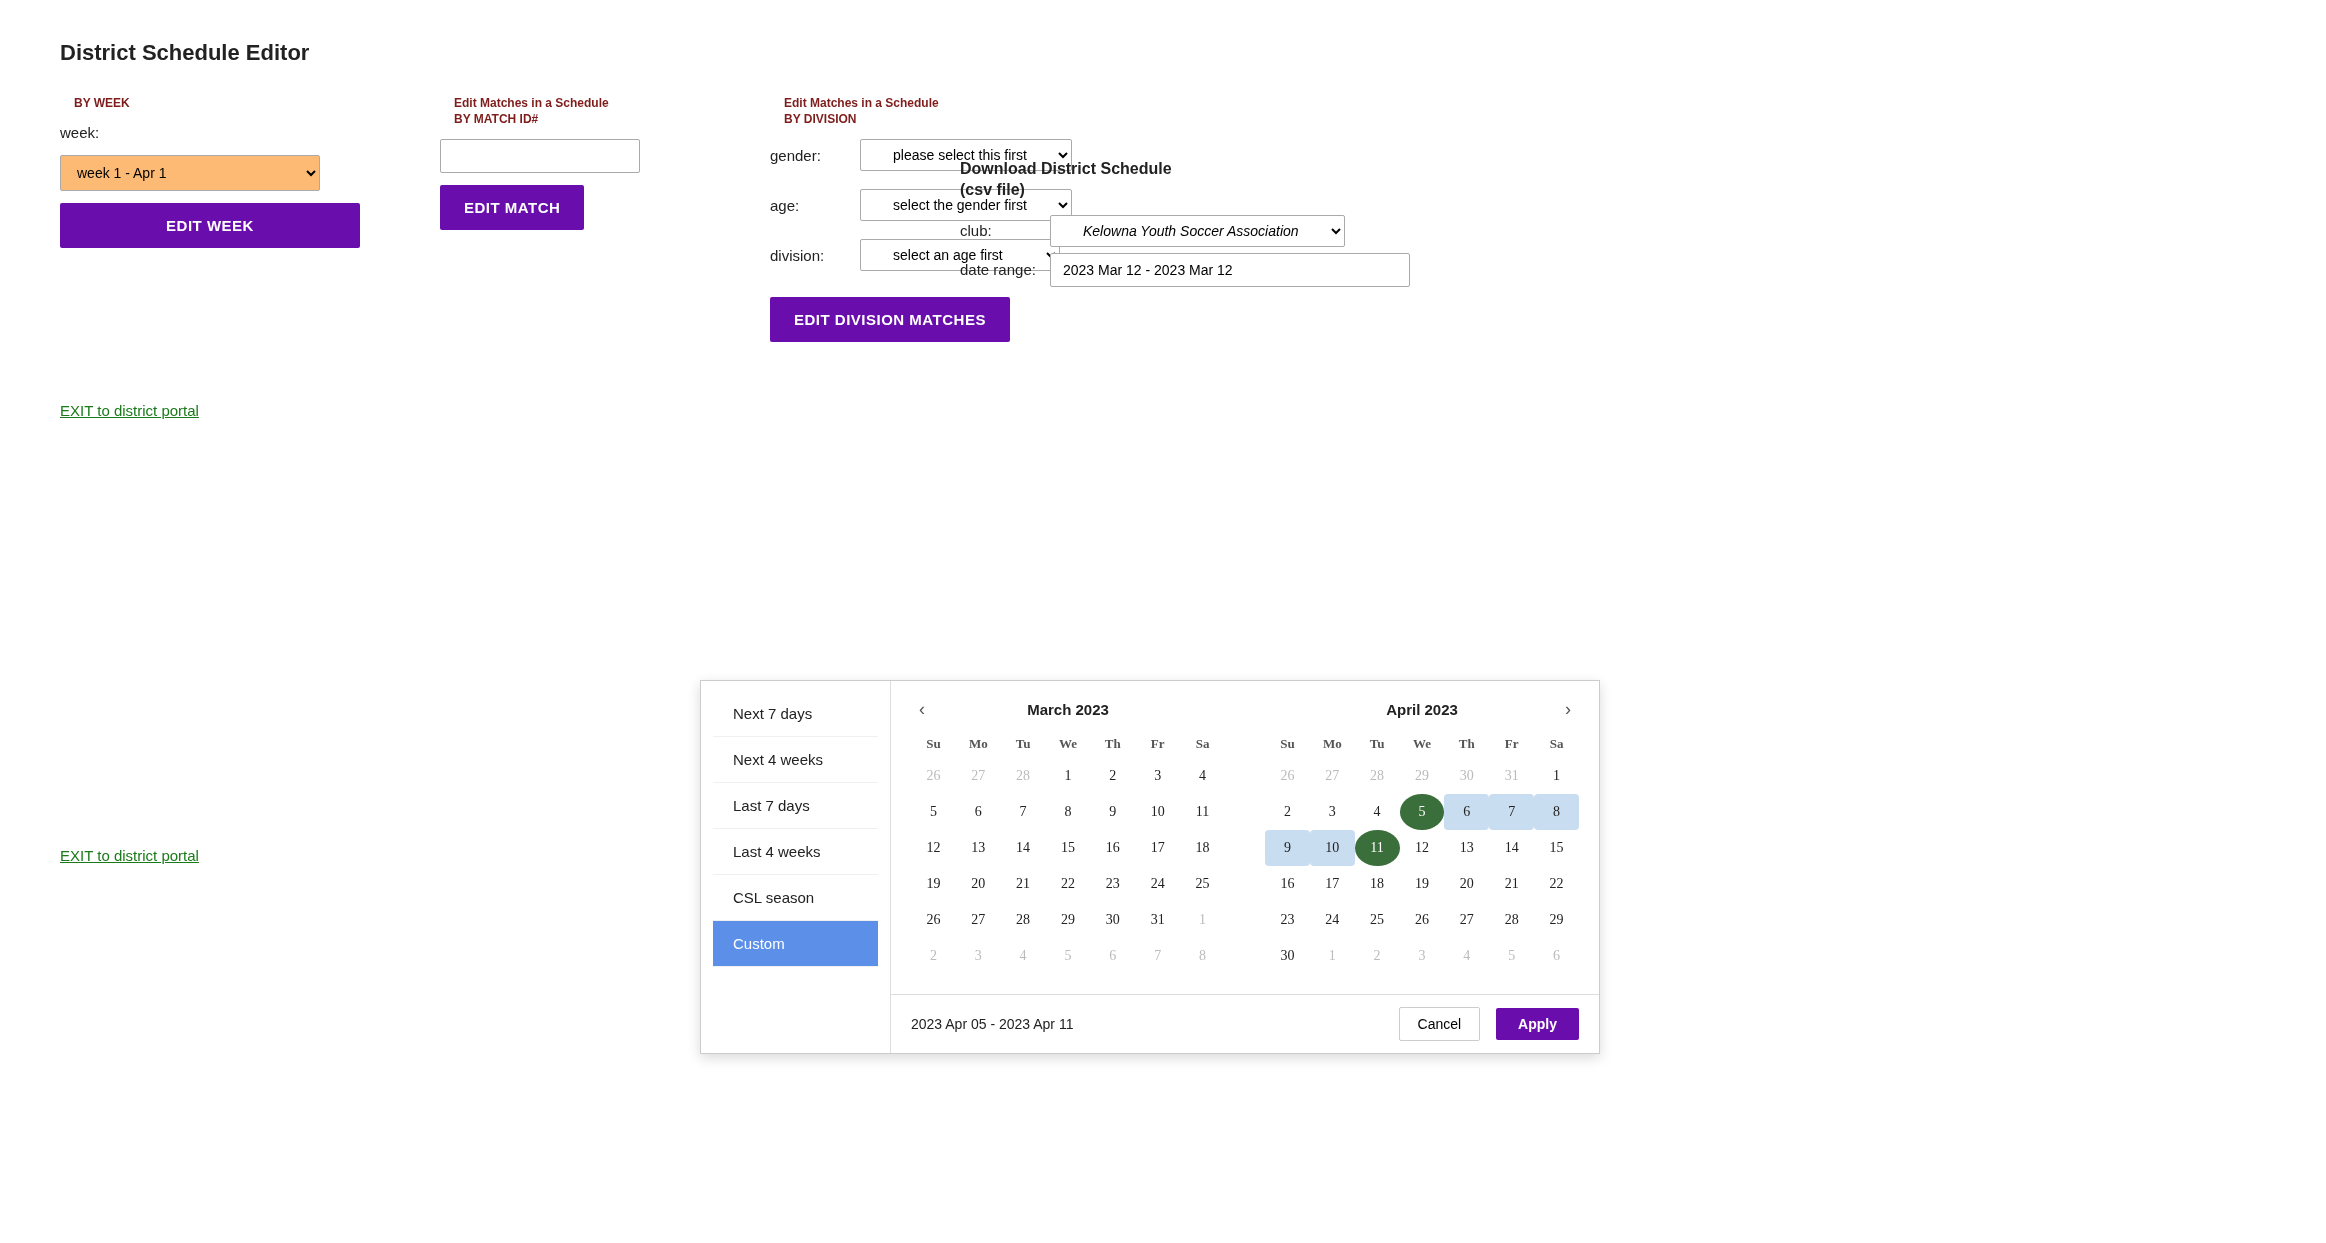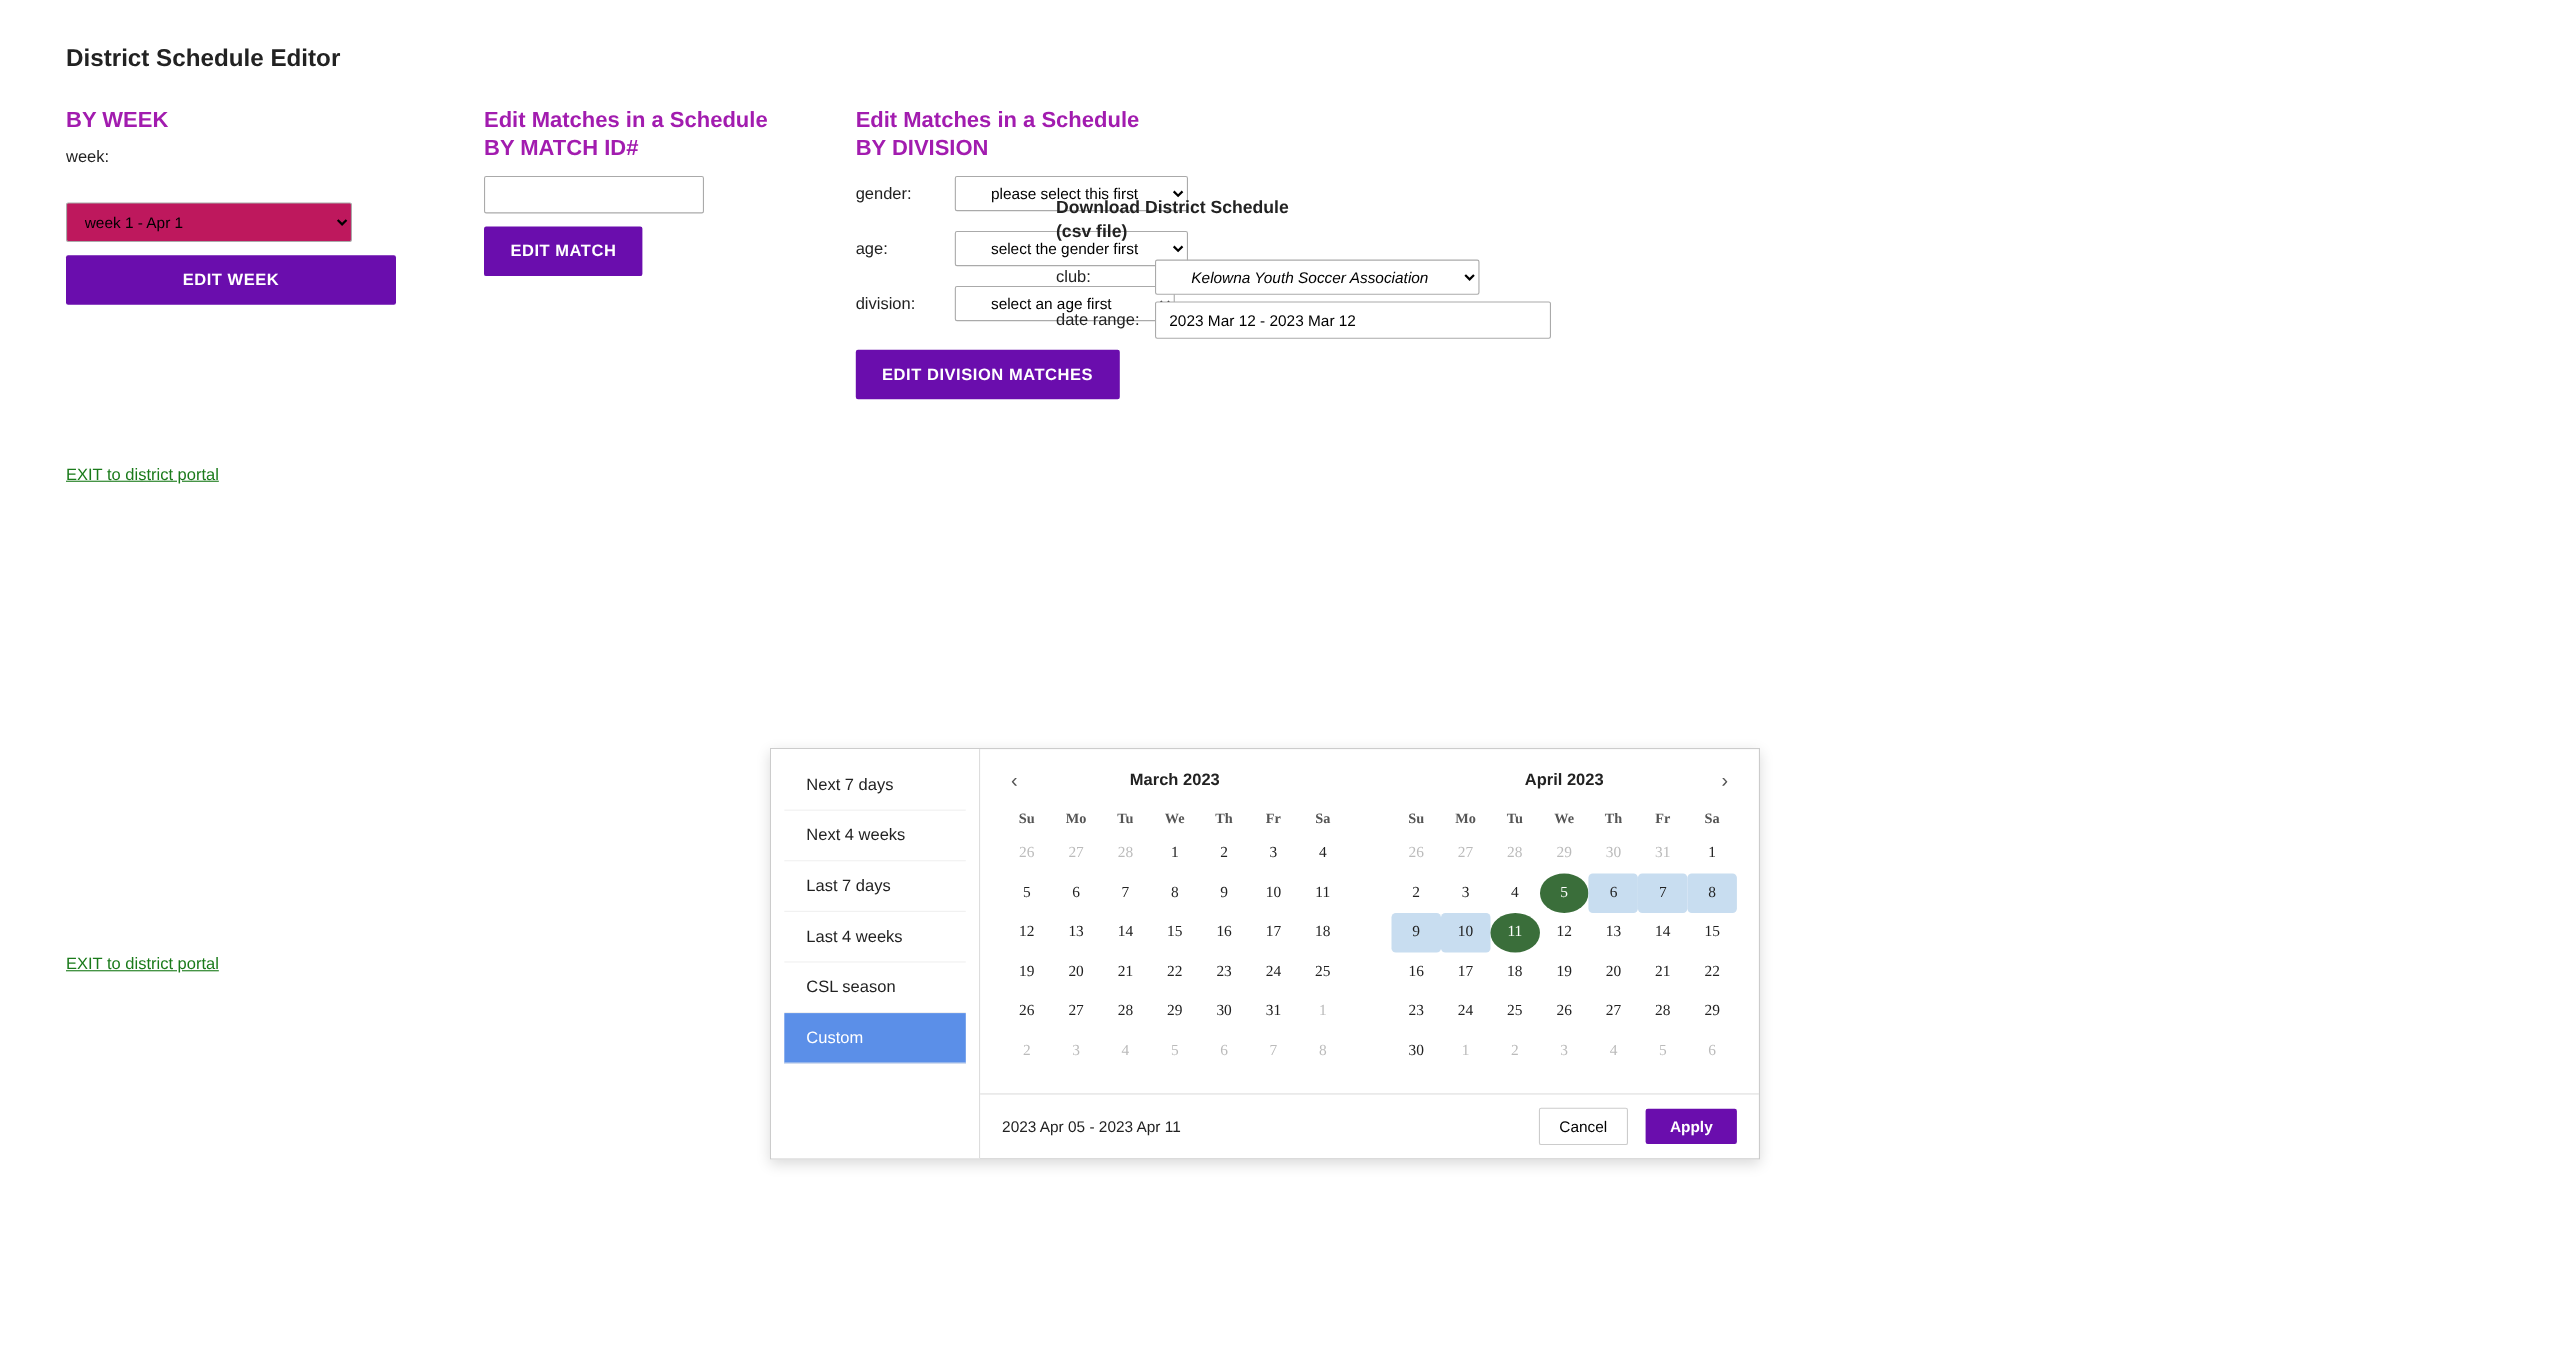--- a/index.html
+++ b/index.html
@@ -28,39 +28,39 @@
       align-items: flex-start;
       margin-bottom: 60px;
     }
     .section {
       display: flex;
       flex-direction: column;
       gap: 12px;
       min-width: 300px;
     }
     .section-title {
-      font-size: 20px;
-      font-weight: bold;
-      color: #a21caf;
+      font-size: 12px;
+      font-weight: bold;
+      color: #7f1d1d;
       line-height: 1.3;
+      margin-left: 14px;
     }
     .field-label {
       font-size: 15px;
       color: #222;
       margin-bottom: 2px;
     }
     .week-select {
       width: 260px;
       padding: 8px 12px;
       border: 1px solid #aaa;
       border-radius: 2px;
       font-size: 14px;
-      background: #be185d;
-      cursor: pointer;
-      margin-top: 19px;
+      background: #fdba74;
+      cursor: pointer;
     }
     .purple-btn {
       background: #6a0dad;
       color: #fff;
       border: none;
       padding: 14px 24px;
       font-size: 15px;
       font-weight: bold;
       letter-spacing: 0.5px;
       cursor: pointer;

